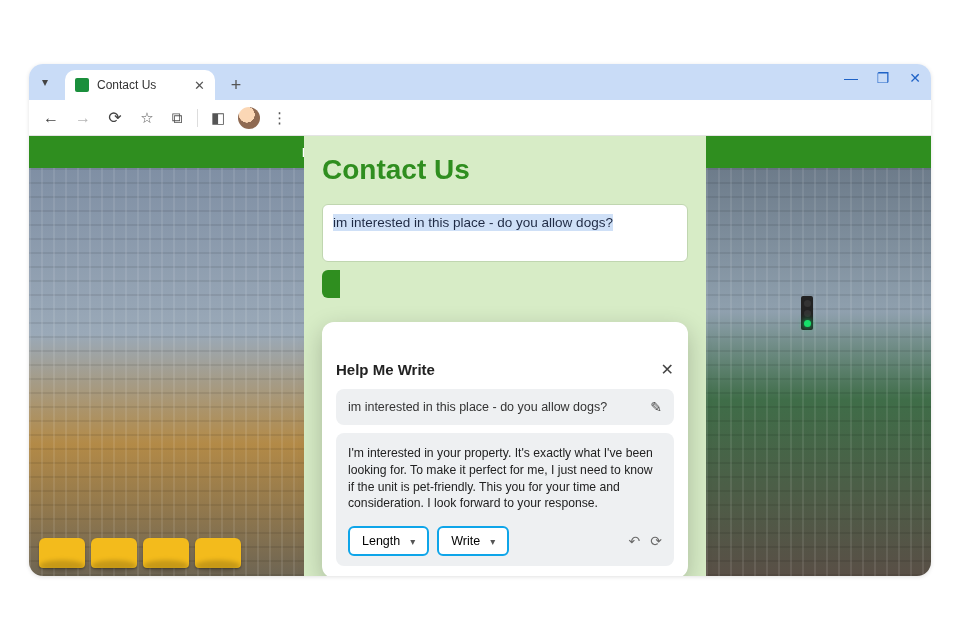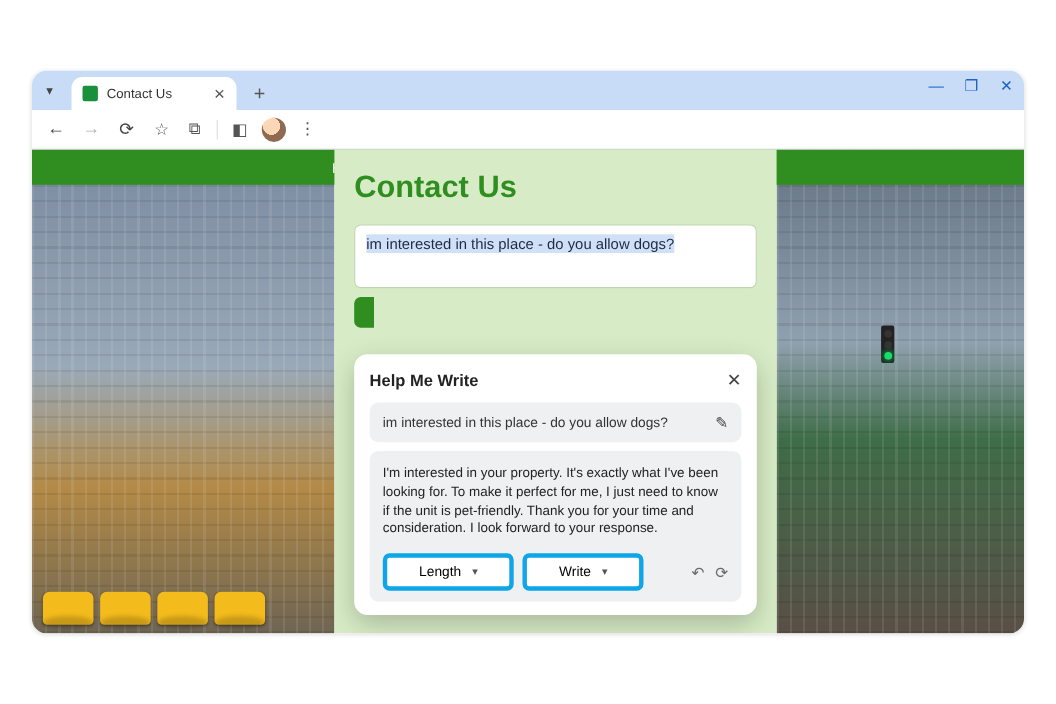--- a/index.html
+++ b/index.html
@@ -51,29 +51,29 @@
   .sitebar span{cursor:pointer;}
   
   .center { position:absolute; left:275px; right:225px; top:0; bottom:0; background:#d7ecc6; padding:12px 18px 14px 18px; overflow:hidden;}
   .heading { color:#2f8e1f; font-size:28px; font-weight:700; margin-top:6px;}
   .subheading { font-size:12.5px; color:#444; margin-top:4px;}
   .input-area { margin-top:18px; background:#fff; border:1px solid #c0d6b0; border-radius:6px; height:58px; padding:8px 10px;}
   .input-area .selected { display:inline; background:#cfe0f7; font-size:13.5px; color:#1f2a44; padding:1px 0;}
   .send-stub { margin-top:8px; width:18px; height:28px; background:#2f8e1f; border-top-left-radius:6px; border-bottom-left-radius:6px;}
   
   .hmw { position:absolute; left:293px; top:258px; width:366px; background:#fff; border-radius:12px; box-shadow:0 8px 24px rgba(0,0,0,.22); padding:14px 14px 12px 14px;}
-  .hmw-head { display:flex; align-items:center; justify-content:space-between; margin-bottom:10px;}
+  .hmw-head { display:flex; align-items:center; justify-content:space-between; margin-bottom:10px;margin-top:24px;}
   .hmw-title { font-size:15px; font-weight:600; color:#222;}
   .hmw-close { font-size:16px; color:#444; cursor:pointer;}
   .hmw-prompt { background:#eef0f2; border-radius:8px; padding:10px 12px; display:flex; align-items:center; gap:10px; font-size:12.5px; color:#333;}
   .hmw-prompt .pencil { margin-left:auto; font-size:14px; color:#444;}
   .hmw-body { background:#eef0f2; border-radius:8px; margin-top:8px; padding:12px 12px 10px 12px;}
   .hmw-text { font-size:12.2px; color:#222; line-height:1.38;}
   .hmw-ctrls { display:flex; align-items:center; margin-top:14px; gap:8px;}
-  .pill { background:#fff; border:4px solid #0ea5e9; border-radius:6px; padding:6px 29px; font-size:12.5px; display:flex; align-items:center; gap:10px;}
+  .pill { background:#fff; border:2px solid #0ea5e9; border-radius:6px; padding:6px 12px; font-size:12.5px; display:flex; align-items:center; gap:10px;}
   .pill .caret { font-size:10px; color:#555;}
   .hist-icons { margin-left:auto; display:flex; gap:10px; color:#6a6a6a; font-size:14px;}
   .hmw-foot { display:flex; align-items:center; gap:10px; margin-top:10px;}
   .foot-text { font-size:11px; color:#666; line-height:1.35; max-width:220px;}
   .foot-text a { color:#1862d6; text-decoration:underline; }
   .thumbs { display:flex; gap:4px; color:#555; font-size:13px;}
   .insert-btn { margin-left:auto; background:#1862d6; color:#fff; border:none; border-radius:18px; padding:8px 18px; font-size:13.5px; font-weight:500;}
 </style>
 </head>
 <body>
@@ -146,21 +146,21 @@
     <div class="hmw">
       <div class="hmw-head">
         <div class="hmw-title">Help Me Write</div>
         <div class="hmw-close">✕</div>
       </div>
       <div class="hmw-prompt">
         <span>im interested in this place - do you allow dogs?</span>
         <span class="pencil">✎</span>
       </div>
       <div class="hmw-body">
-        <div class="hmw-text">I'm interested in your property. It's exactly what I've been looking for. To make it perfect for me, I just need to know if the unit is pet-friendly. Thank you for your time and consideration. I look forward to your response.</div>
+        <div class="hmw-text">I'm interested in your property. It's exactly what I've been looking for. To make it perfect for me, I just need to know if the unit is pet-friendly. This you for your time and consideration. I look forward to your response.</div>
         <div class="hmw-ctrls">
           <div class="pill">
             <span>Length</span>
             <span class="caret">▾</span>
           </div>
           <div class="pill">
             <span>Write</span>
             <span class="caret">▾</span>
           </div>
           <div class="hist-icons">

